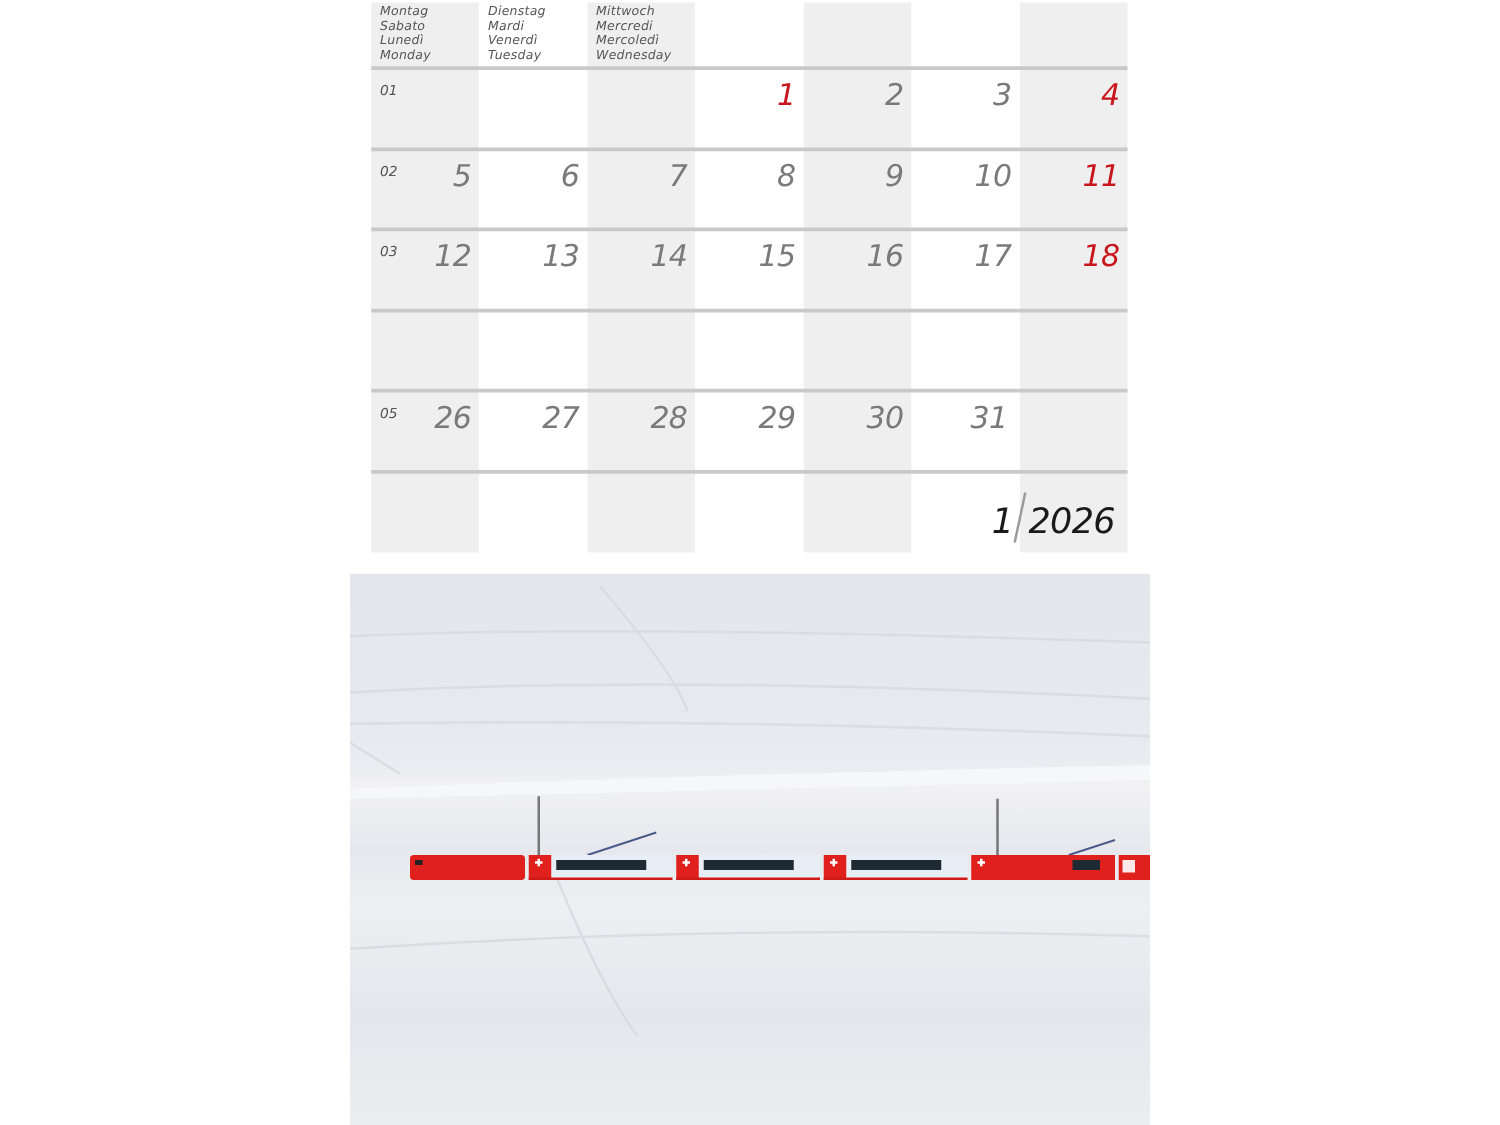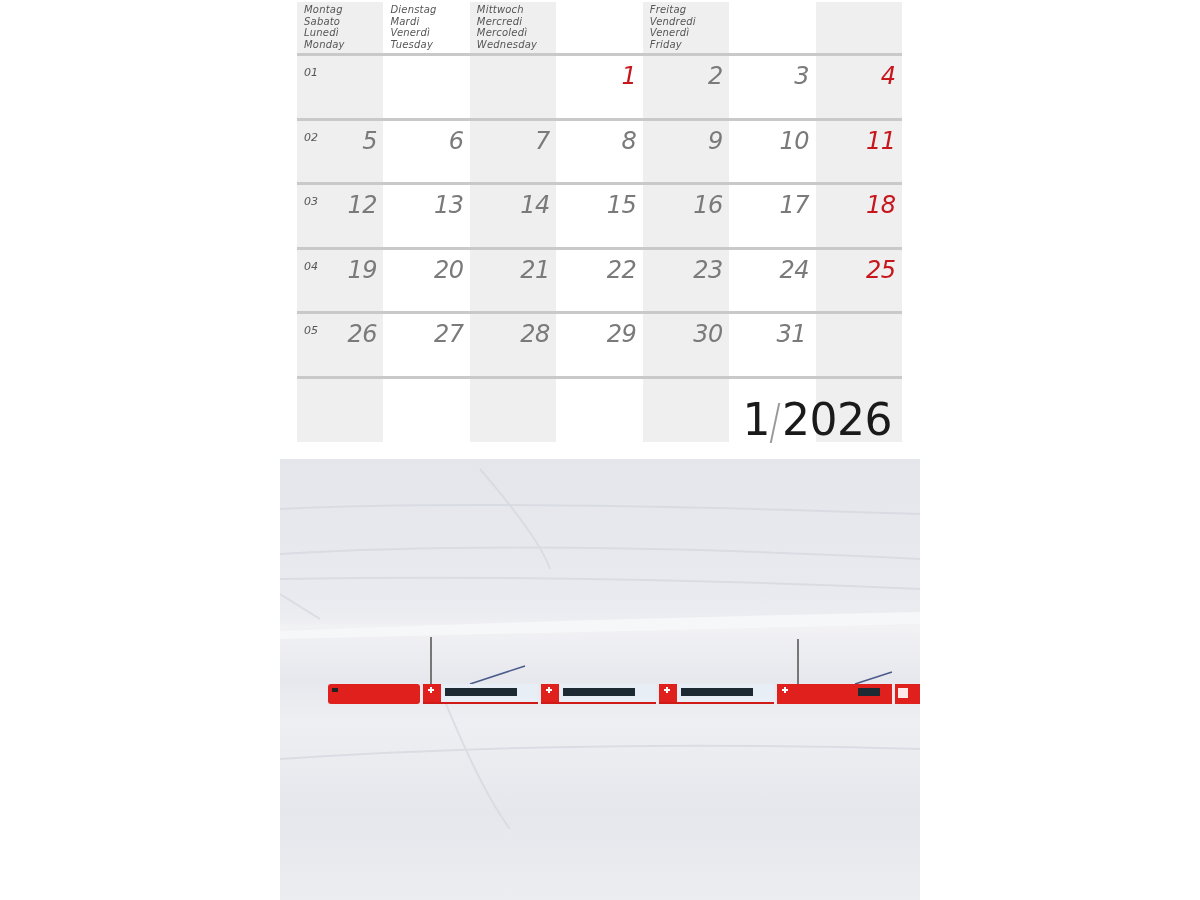--- a/index.html
+++ b/index.html
@@ -12,22 +12,22 @@
   .hcell { position:absolute; top:0; width:93px; height:52px; box-sizing:border-box;
            padding:2px 0 0 7px; font-family:"DejaVu Sans", sans-serif; font-style:italic;
            font-size:10px; line-height:11.6px; color:#555; letter-spacing:0.2px; }
   .hline { position:absolute; left:0; width:605px; height:3px; background:#c9c9c9; }
   .row { position:absolute; left:0; width:605px; height:62px; }
   .wk { position:absolute; left:7px; top:10px; font-style:italic; font-size:11px; color:#555; }
   .day { position:absolute; top:6px; width:80px; text-align:right;
          font-family:"DejaVu Sans", sans-serif; font-style:italic; font-weight:200;
          font-size:24px; color:#7a7a7a; letter-spacing:-0.5px; }
   .day.sun { color:#c8161d; }
-  .monthyear { position:absolute; right:10px; top:392px; 
-               font-size:44px; color:#1a1a1a; letter-spacing:-0.5px; }
+  .monthyear { position:absolute; right:10px; top:392px; font-style:italic;
+               font-size:28px; color:#1a1a1a; letter-spacing:-0.5px; }
   .monthyear .sep { display:inline-block; width:2px; height:40px; background:#9a9a9a;
                     transform:skewX(-12deg); vertical-align:-8px; margin:0 6px 0 4px; }
   .photo { position:absolute; left:280px; top:459px; width:640px; height:441px; overflow:hidden;
            background:linear-gradient(180deg,#e4e6ec 0%,#e9eaef 30%,#ecedf1 36%,#f2f2f5 38%,#e7e8ed 50%,#eeeff2 60%,#e6e7ec 80%,#ecedf0 100%); }
 </style>
 </head>
 <body>
 
 <div class="cal">
   <div class="col-bg gray" style="left:0px"></div>
@@ -46,26 +46,20 @@
       <div>Dienstag</div>
       <div>Mardi</div>
       <div>Venerdì</div>
       <div>Tuesday</div>
     </div>
     <div class="hcell" style="left:172.86px">
       <div>Mittwoch</div>
       <div>Mercredi</div>
       <div>Mercoledì</div>
       <div>Wednesday</div>
-    </div>
-    <div class="hcell" style="left:345.72px">
-      <div>Freitag</div>
-      <div>Vendredi</div>
-      <div>Venerdì</div>
-      <div>Friday</div>
     </div>
   </div>
 
   <div class="hline" style="top:51px"></div>
   <div class="hline" style="top:116px"></div>
   <div class="hline" style="top:180px"></div>
   <div class="hline" style="top:245px"></div>
   <div class="hline" style="top:309px"></div>
   <div class="hline" style="top:374px"></div>
 
@@ -95,30 +89,20 @@
     <span class="wk">03</span>
     <span class="day" style="left:0px">12</span>
     <span class="day" style="left:86.43px">13</span>
     <span class="day" style="left:172.86px">14</span>
     <span class="day" style="left:259.29px">15</span>
     <span class="day" style="left:345.72px">16</span>
     <span class="day" style="left:432.15px">17</span>
     <span class="day sun" style="left:518.58px">18</span>
   </div>
 
-  <div class="row" style="top:248px">
-    <span class="wk">04</span>
-    <span class="day" style="left:0px">19</span>
-    <span class="day" style="left:86.43px">20</span>
-    <span class="day" style="left:172.86px">21</span>
-    <span class="day" style="left:259.29px">22</span>
-    <span class="day" style="left:345.72px">23</span>
-    <span class="day" style="left:432.15px">24</span>
-    <span class="day sun" style="left:518.58px">25</span>
-  </div>
 
   <div class="row" style="top:312px">
     <span class="wk">05</span>
     <span class="day" style="left:0px">26</span>
     <span class="day" style="left:86.43px">27</span>
     <span class="day" style="left:172.86px">28</span>
     <span class="day" style="left:259.29px">29</span>
     <span class="day" style="left:345.72px">30</span>
     <span class="day" style="left:429px">31</span>
     <span class="day sun" style="left:518.58px"></span>

